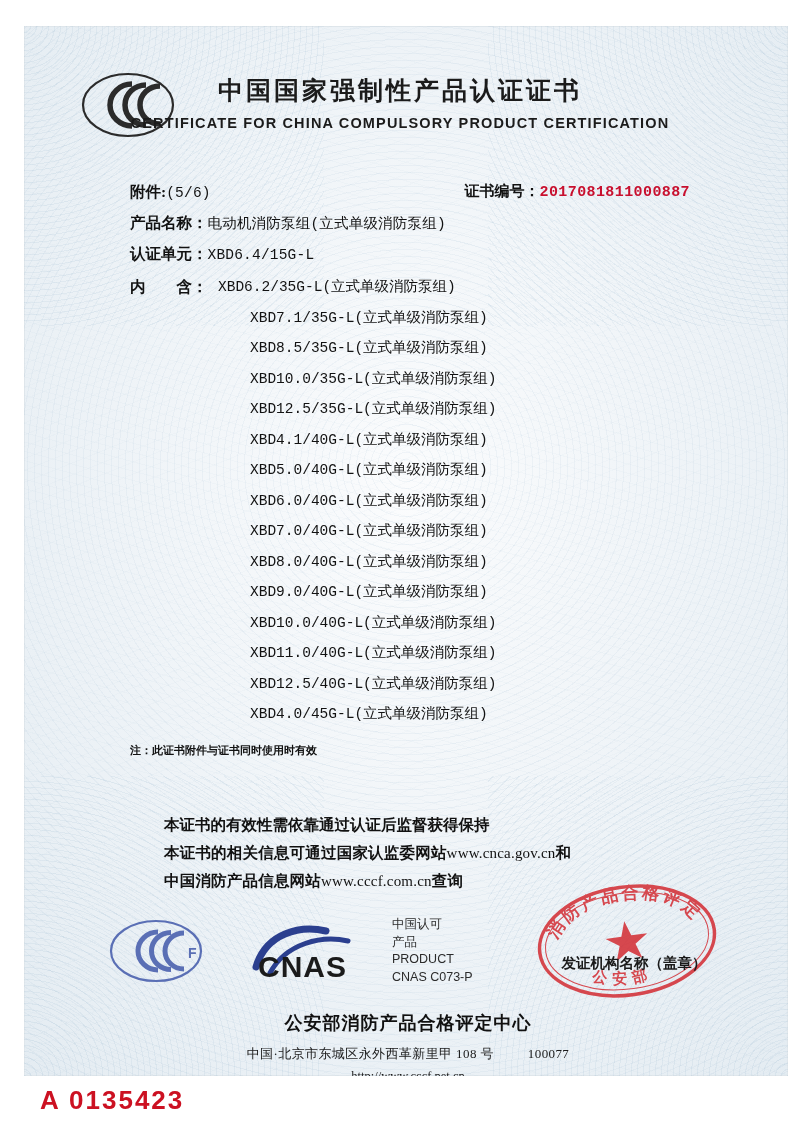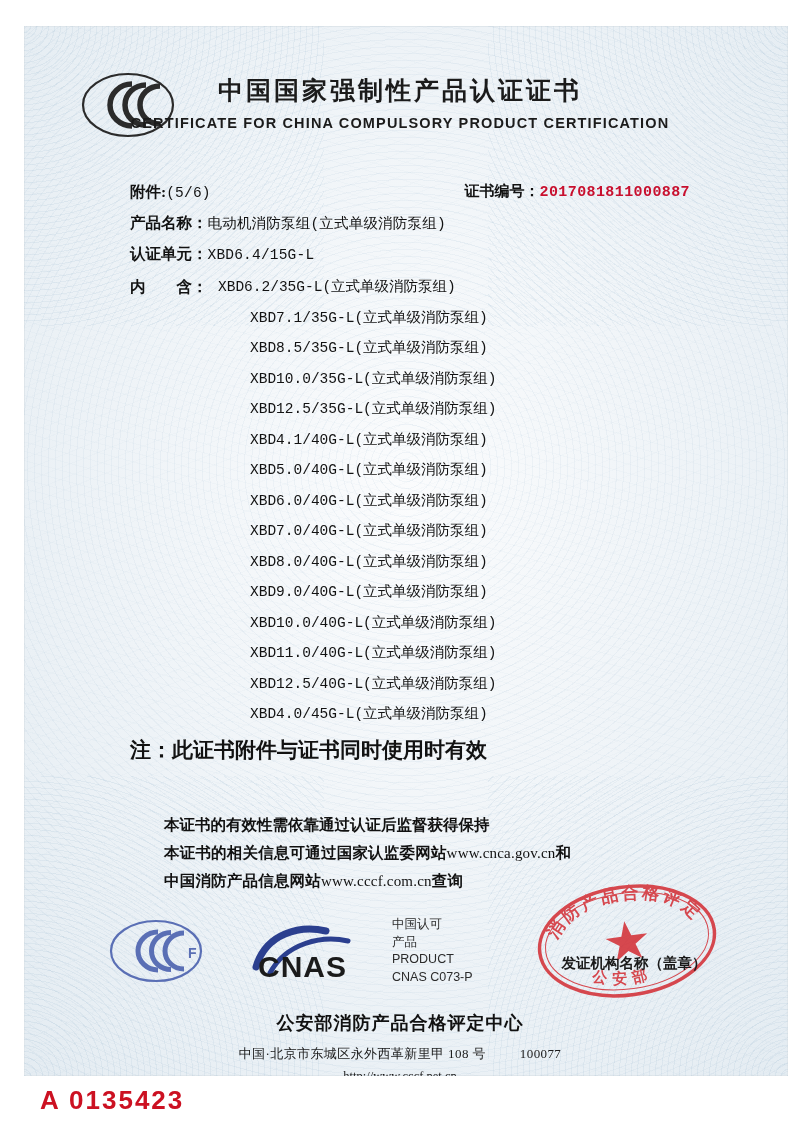--- a/index.html
+++ b/index.html
@@ -157,21 +157,21 @@
   .model-line.first {
     padding-left: 0;
     display: flex;
   }
   .model-line .spaced-label {
     font-family: Liberation Serif, serif;
   }
 
   .note-row {
     margin-top: 6px;
-    font-size: 21px;
+    font-size: 11px;
     font-weight: bold;
     line-height: 28px;
     white-space: nowrap;
   }
 
   
   .validity {
     position: absolute;
     left: 140px;
     top: 785px;
@@ -234,21 +234,21 @@
     text-align: center;
     font-family: "Liberation Serif", serif;
     font-size: 14.5px;
     font-weight: bold;
     color: #1a1a1a;
   }
 
   
   .footer {
     position: absolute;
-    left: 0;
+    left: 8px;
     top: 985px;
     width: 752px;
     text-align: center;
   }
   .footer-org {
     font-family: "Liberation Serif", serif;
     font-size: 18px;
     font-weight: bold;
     letter-spacing: 1px;
     color: #111;

